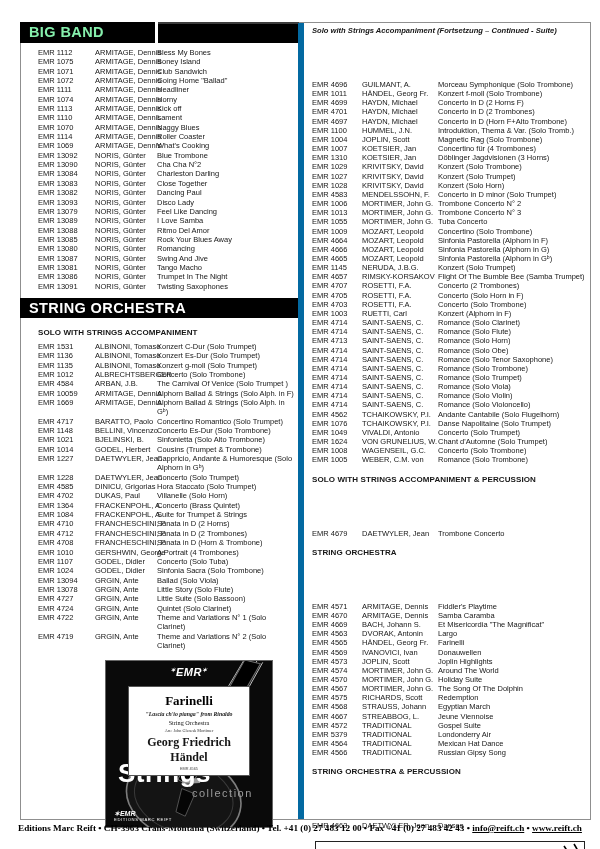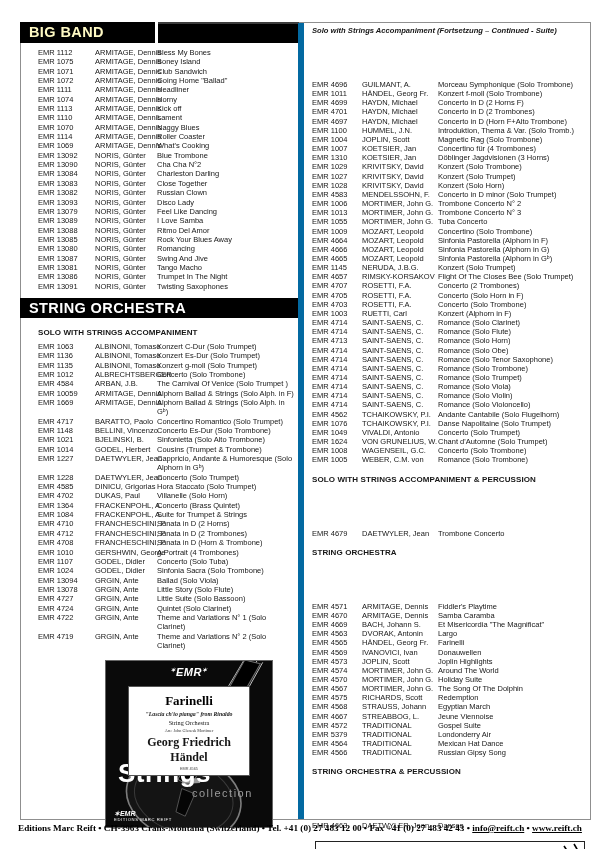--- a/index.html
+++ b/index.html
@@ -4,21 +4,21 @@
 <style>
   html,body{margin:0;padding:0;background:#fff;}
   .page{position:relative;width:600px;height:849px;background:#fff;overflow:hidden;
         font-family:"Liberation Sans",sans-serif;color:#161616;}
   .box{position:absolute;left:20px;top:22px;width:569px;height:796px;border:1px solid #8f8f8f;}
   .col-left{position:absolute;left:0;top:0;width:277px;height:100%;}
   .col-right{position:absolute;left:277px;top:0;width:291px;height:100%;border-left:6px solid #0369a1;}
 
   
   .bar{display:flex;height:21px;margin:-1px 0 0 -1px;width:279px;}
-  .bar .t{background:#000;color:#fef9c3;font-weight:bold;font-size:14.5px;line-height:21px;
+  .bar .t{background:#000;color:#86efac;font-weight:bold;font-size:14.5px;line-height:21px;
           padding-left:9px;letter-spacing:.4px;width:126px;}
   .bar .g{width:3px;background:#fff;}
   .bar .f{flex:1;background:#000;border-top:2px solid #3c3c3c;}
   .bar2{height:20px;margin:7px 0 0 -1px;width:279px;background:#000;color:#fff;font-weight:bold;
         font-size:14.5px;line-height:20px;padding-left:9px;letter-spacing:.4px;box-sizing:border-box;}
 
   
   .rows{margin:5px 0 0 17px;font-size:7.5px;line-height:9.35px;}
   .row{display:grid;grid-template-columns:57px 62px 1fr;}
   .row span{white-space:nowrap;}
@@ -151,21 +151,21 @@
             <span class="c2">Charleston Darling</span>
           </div>
           <div class="row">
             <span class="c0">EMR 13083</span>
             <span class="c1">NORIS, Günter</span>
             <span class="c2">Close Together</span>
           </div>
           <div class="row">
             <span class="c0">EMR 13082</span>
             <span class="c1">NORIS, Günter</span>
-            <span class="c2">Russian Clown</span>
+            <span class="c2">Dancing Paul</span>
           </div>
           <div class="row">
             <span class="c0">EMR 13093</span>
             <span class="c1">NORIS, Günter</span>
             <span class="c2">Disco Lady</span>
           </div>
           <div class="row">
             <span class="c0">EMR 13079</span>
             <span class="c1">NORIS, Günter</span>
             <span class="c2">Feel Like Dancing</span>
@@ -209,21 +209,21 @@
             <span class="c0">EMR 13091</span>
             <span class="c1">NORIS, Günter</span>
             <span class="c2">Twisting Saxophones</span>
           </div>
         </div>
 
       <div class="bar2">STRING ORCHESTRA</div>
       <div class="subhead">SOLO WITH STRINGS ACCOMPANIMENT</div>
       <div class="rows">
           <div class="row">
-            <span class="c0">EMR 1063</span>
+            <span class="c0">EMR 1531</span>
             <span class="c1">ALBINONI, Tomaso</span>
             <span class="c2">Konzert C-Dur (Solo Trumpet)</span>
           </div>
           <div class="row">
             <span class="c0">EMR 1136</span>
             <span class="c1">ALBINONI, Tomaso</span>
             <span class="c2">Konzert Es-Dur (Solo Trumpet)</span>
           </div>
           <div class="row">
             <span class="c0">EMR 1135</span>
@@ -498,21 +498,21 @@
             <span class="c2">Sinfonia Pastorella (Alphorn in Gᵇ)</span>
           </div>
           <div class="row">
             <span class="c0">EMR 1145</span>
             <span class="c1">NERUDA, J.B.G.</span>
             <span class="c2">Konzert (Solo Trumpet)</span>
           </div>
           <div class="row">
             <span class="c0">EMR 4657</span>
             <span class="c1">RIMSKY-KORSAKOV</span>
-            <span class="c2">Flight Of The Closes Bee (Solo Trumpet)</span>
+            <span class="c2">Flight Of The Bumble Bee (Samba Trumpet)</span>
           </div>
           <div class="row">
             <span class="c0">EMR 4707</span>
             <span class="c1">ROSETTI, F.A.</span>
             <span class="c2">Concerto (2 Trombones)</span>
           </div>
           <div class="row">
             <span class="c0">EMR 4705</span>
             <span class="c1">ROSETTI, F.A.</span>
             <span class="c2">Concerto (Solo Horn in F)</span>

